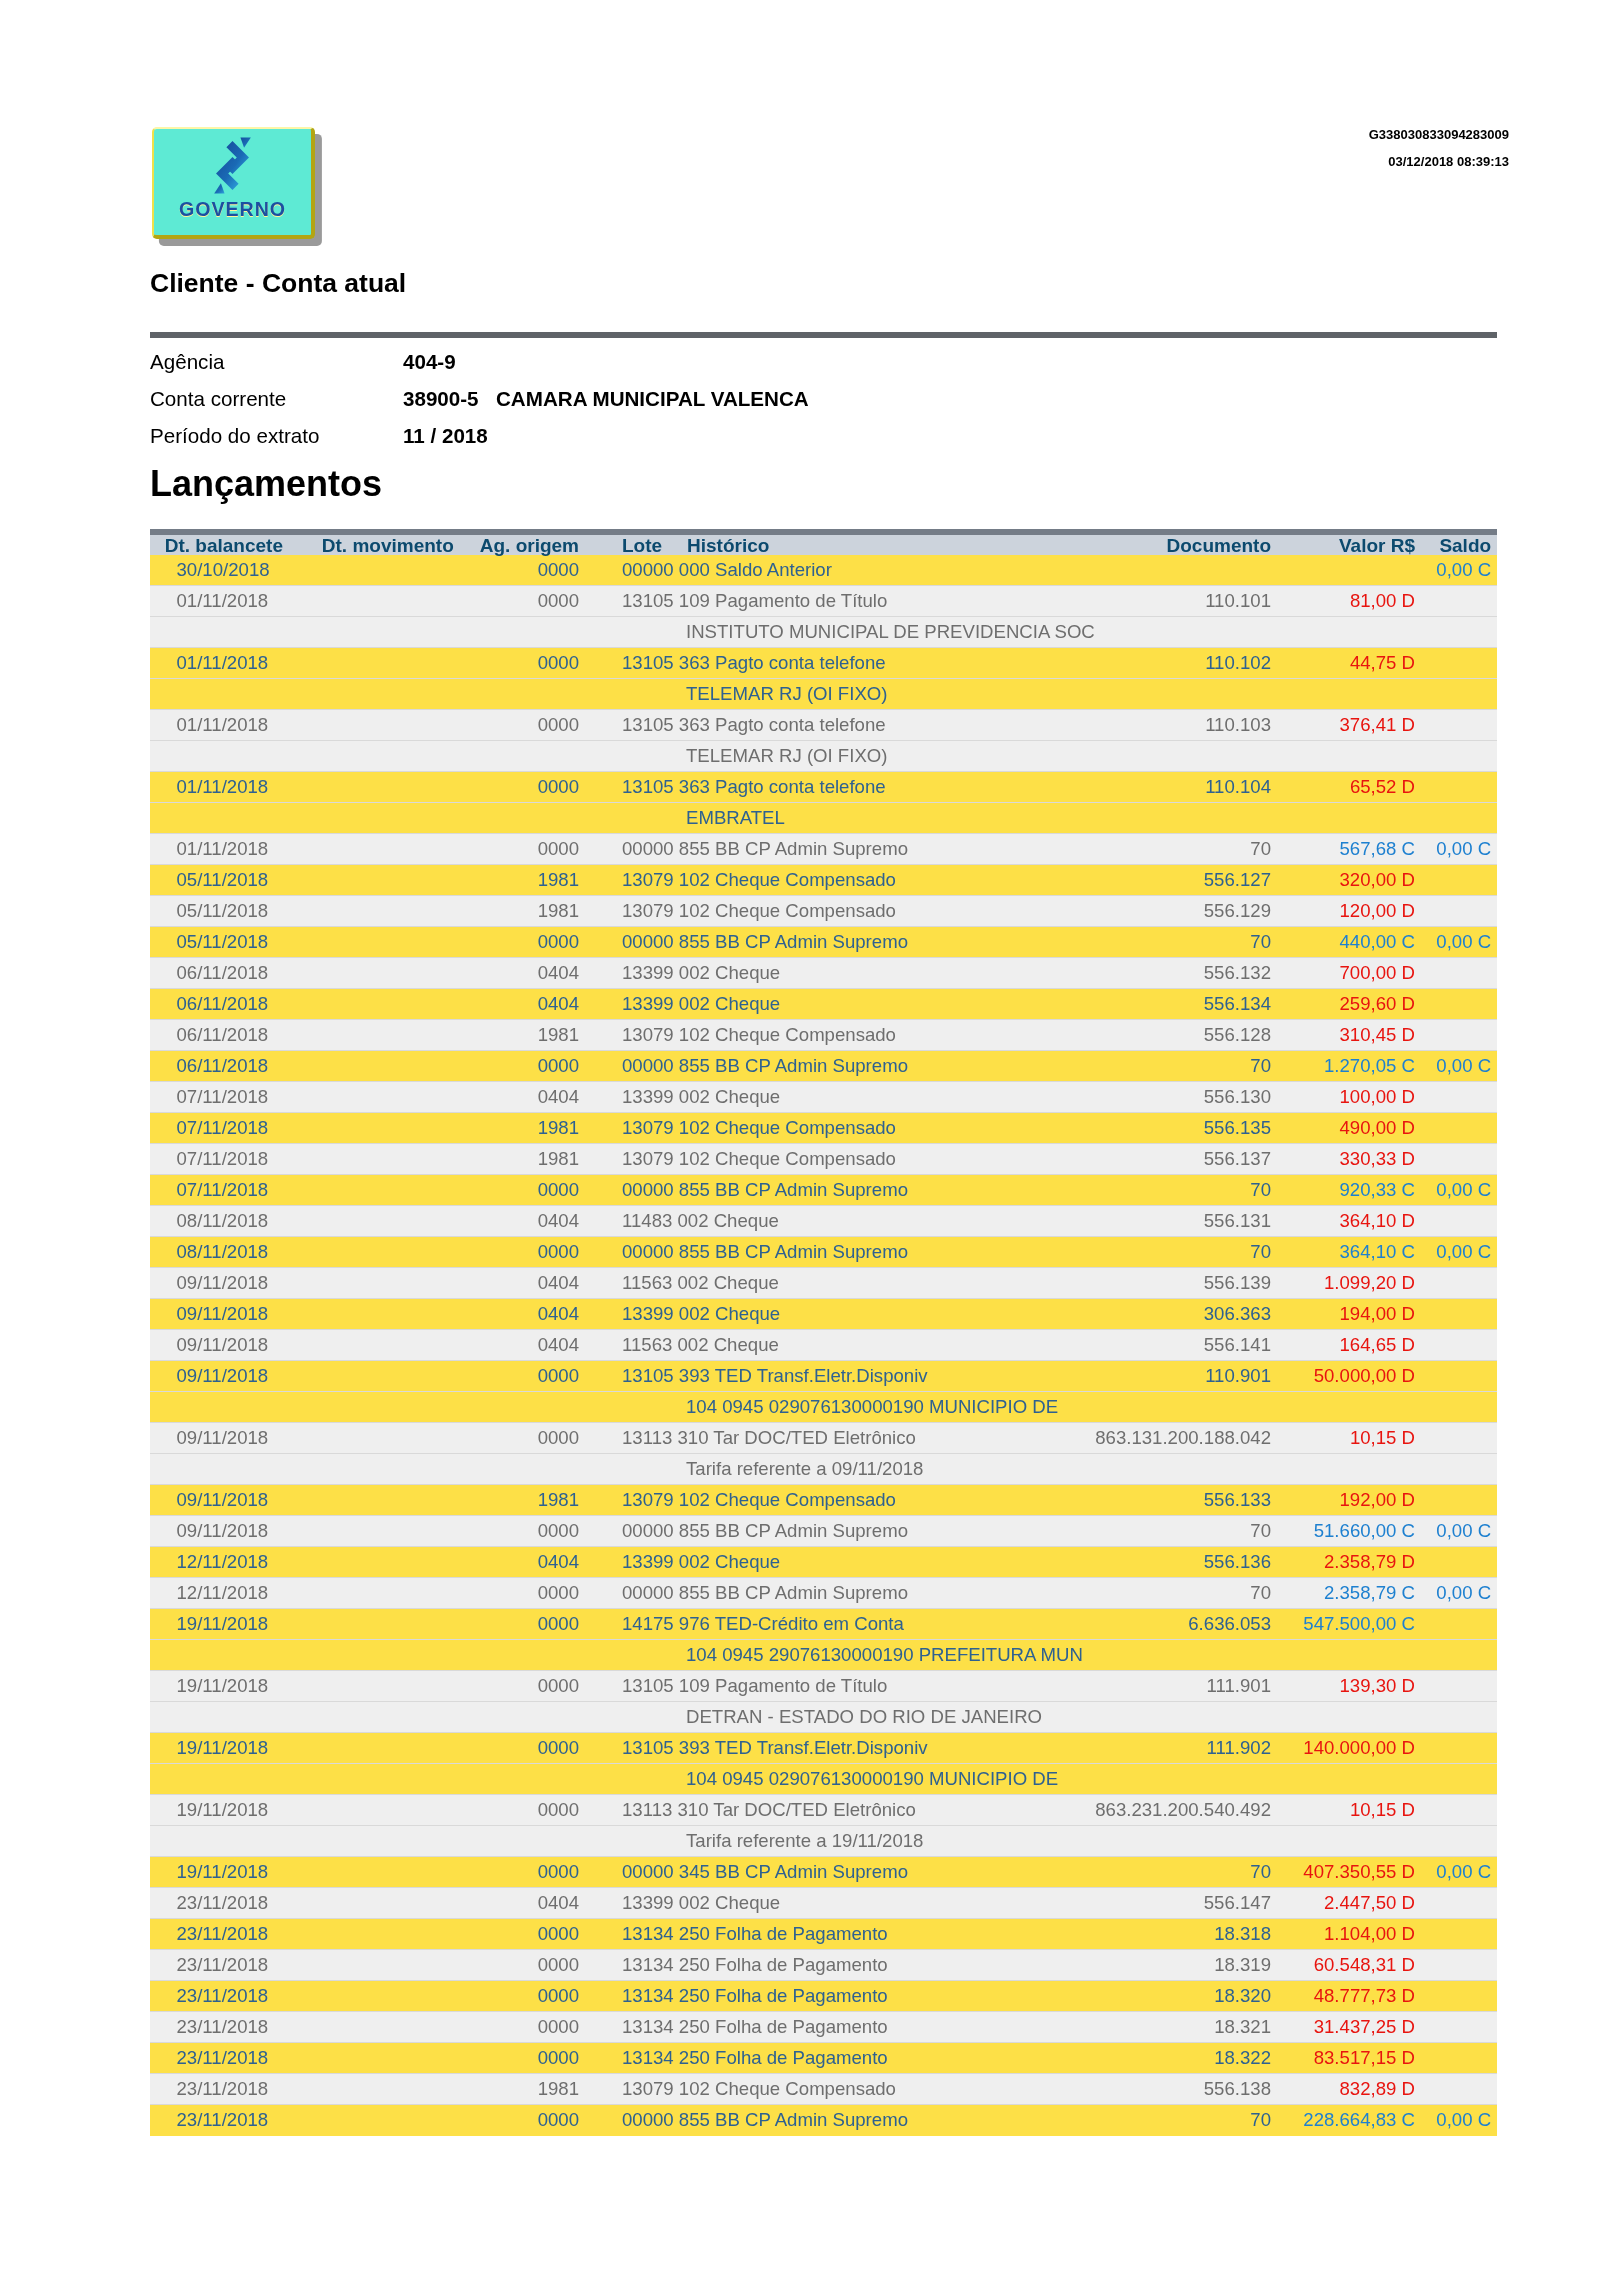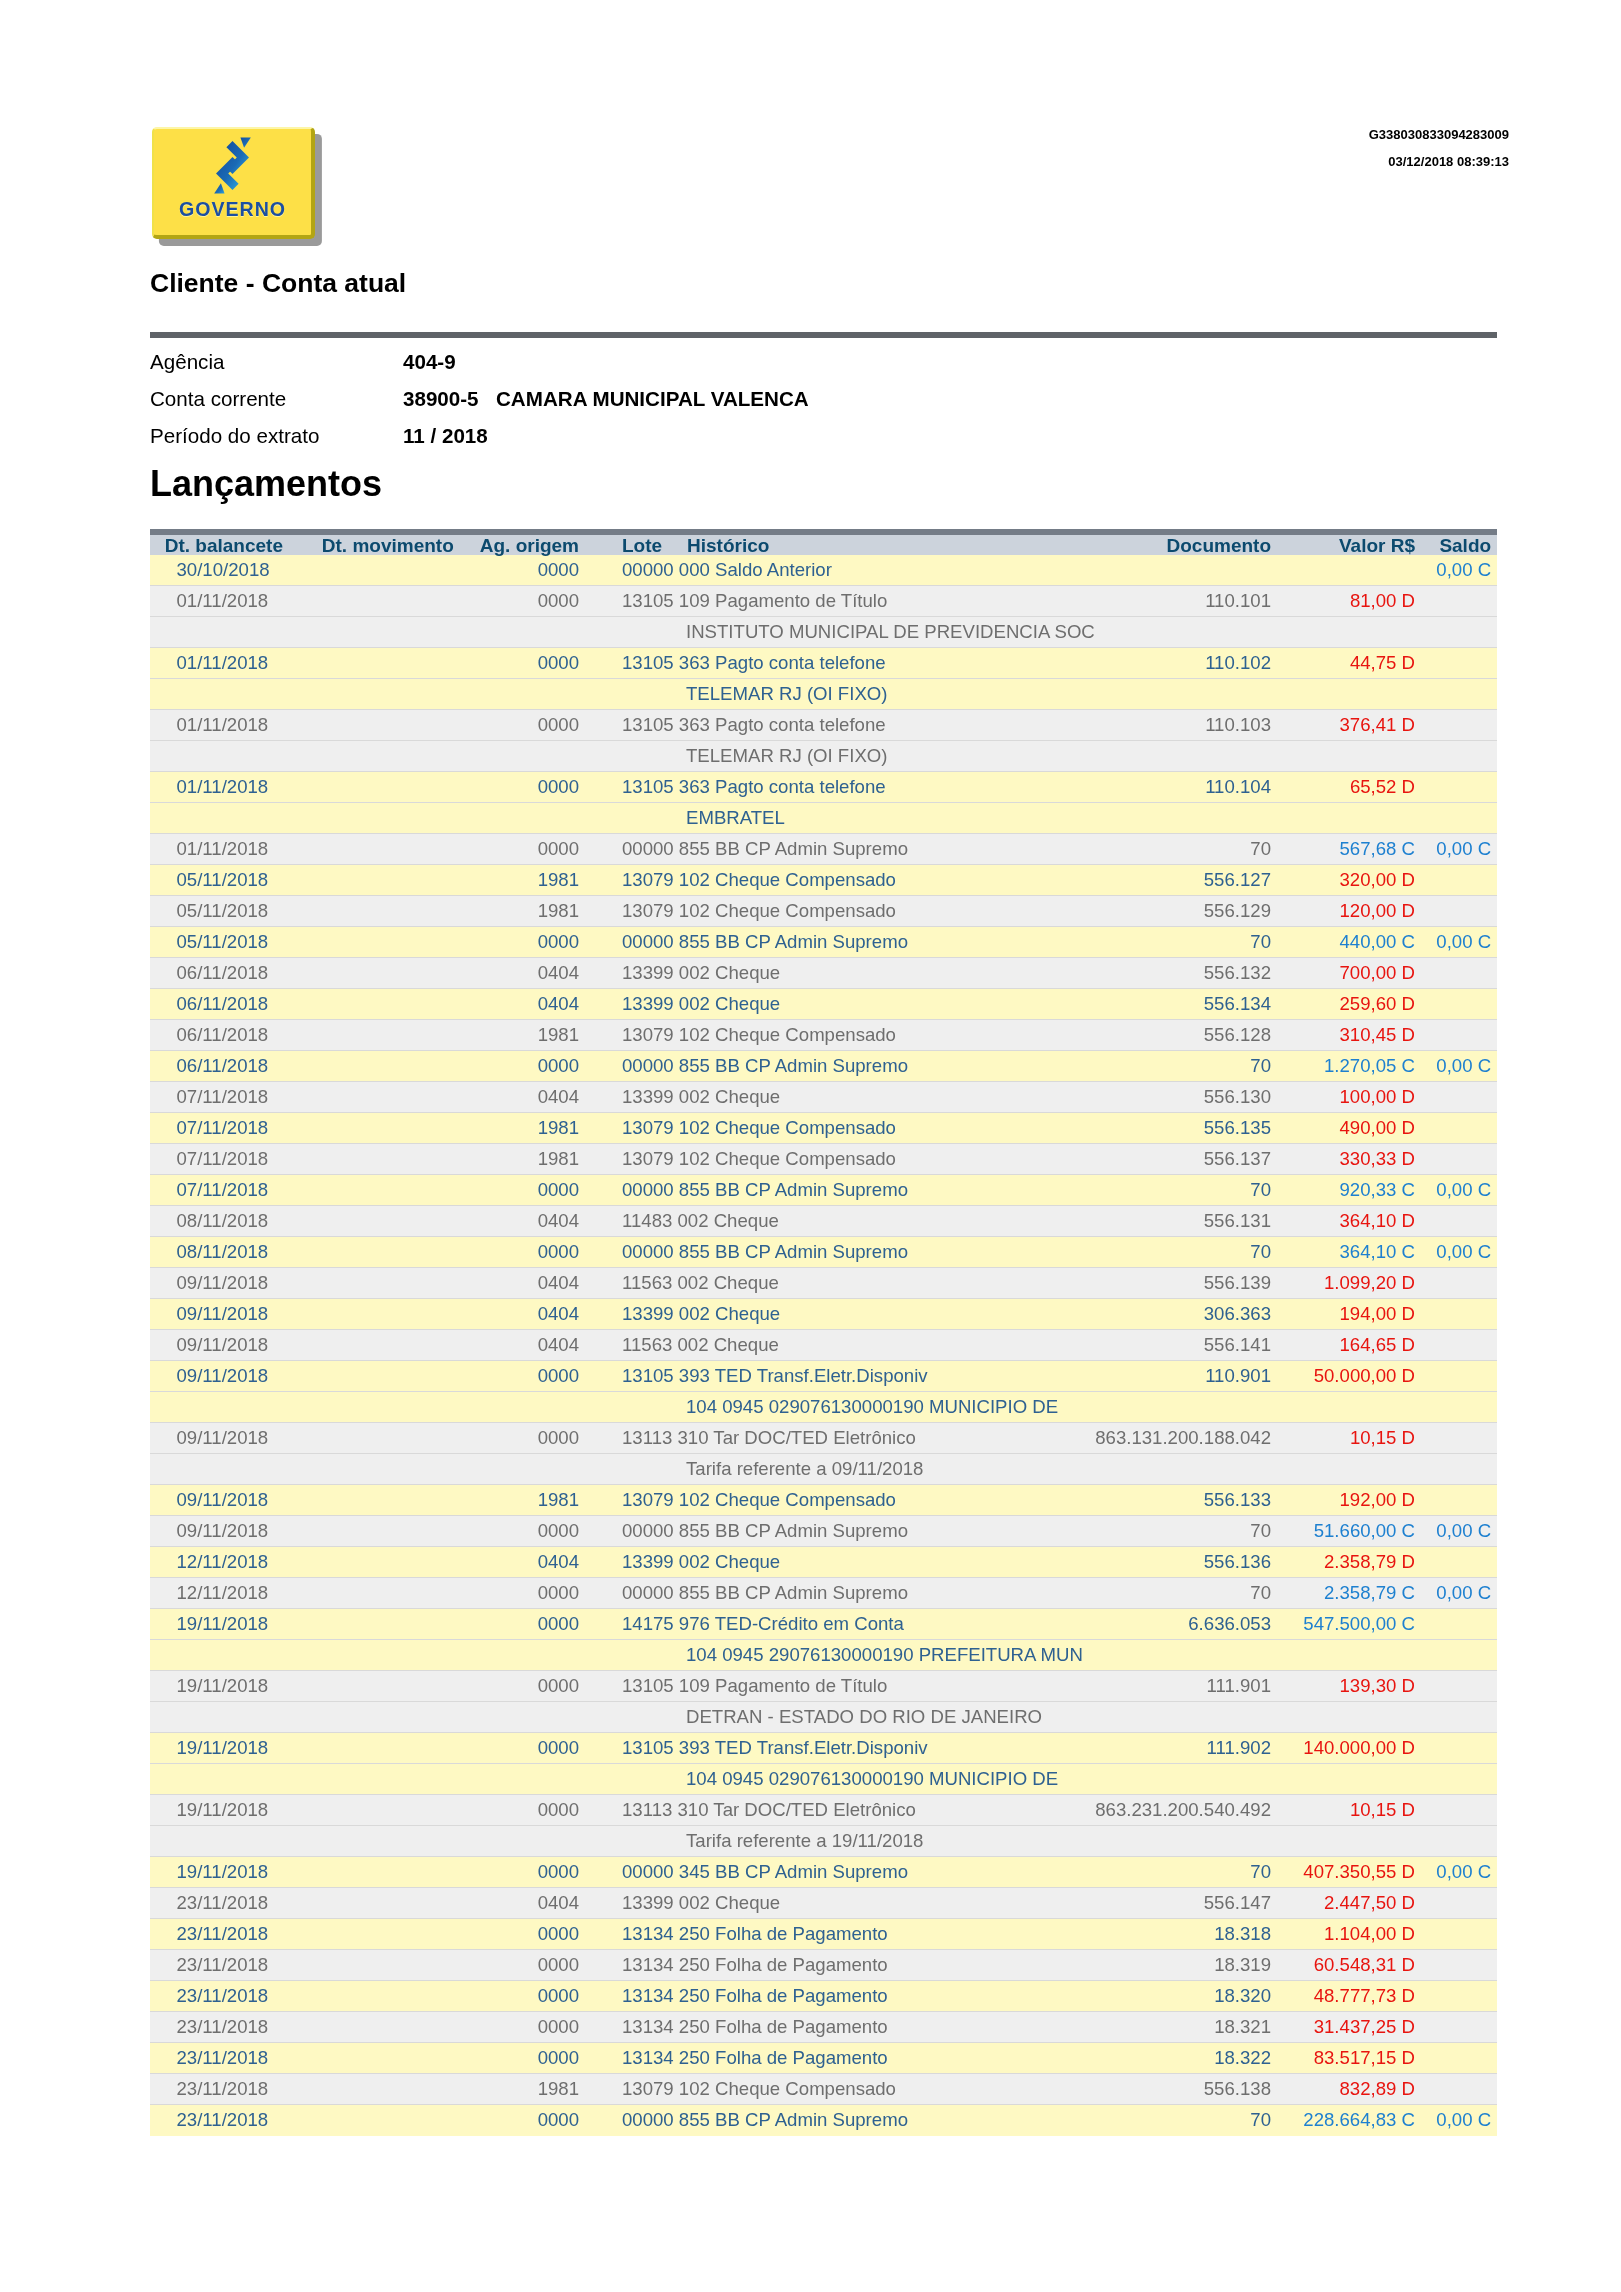--- a/index.html
+++ b/index.html
@@ -8,21 +8,21 @@
     font-family:"Liberation Sans",sans-serif;color:#000;
     -webkit-font-smoothing:antialiased;
   }
   
   .doc-code{
     position:absolute;top:122px;right:112px;text-align:right;
     font-size:13px;font-weight:bold;line-height:26.5px;color:#000;
   }
   .logo-box{
     position:absolute;left:152px;top:127px;width:157px;height:106px;
-    background:#fde047;border-radius:4.9px;
+    background:#5eead4;border-radius:4.9px;
     border-top:2.9px solid #fdf6a8;border-left:2.9px solid #f0e14a;
     border-right:4.9px solid #b3a513;border-bottom:4.9px solid #b3a513;
     box-shadow:6.9px 6.9px 0 #9a9a9a;
     display:flex;flex-direction:column;align-items:center;justify-content:flex-start;
   }
   .logo-box svg{margin-top:5.9px;}
   .logo-text{
     font-size:19.6px;font-weight:bold;color:#1c4fa1;letter-spacing:1px;
     margin-top:2px;text-shadow:0 1px 0 #fff59a;
   }
@@ -53,21 +53,21 @@
   .th-hist{padding-left:43px;}
   .lote-label{display:inline-block;min-width:65px;}
   .th-doc{text-align:right;}
   .th-valor{text-align:right;}
   .th-saldo{text-align:right;padding-right:5.9px;}
   .row{
     height:31px;box-sizing:border-box;border-bottom:1px solid #d9d9d9;
     font-size:18.6px;line-height:30px;
   }
   .row:last-child{border-bottom:none;}
-  .shade-white{background:#fef9c3;color:#2e6191;}
+  .shade-white{background:#fde047;color:#2e6191;}
   .shade-gray{background:#efefef;color:#6e6e6e;}
   .cell-date{padding-left:26.5px;white-space:nowrap;}
   .cell-ag{text-align:right;white-space:nowrap;}
   .cell-hist{padding-left:43px;white-space:nowrap;overflow:hidden;}
   .cell-doc{text-align:right;white-space:nowrap;}
   .cell-valor{text-align:right;white-space:nowrap;}
   .cell-saldo{text-align:right;padding-right:5.9px;white-space:nowrap;color:#1e80d0;}
   .debit{color:#e8140f;}
   .credit{color:#1e80d0;}
   .cont-row{display:block;}

